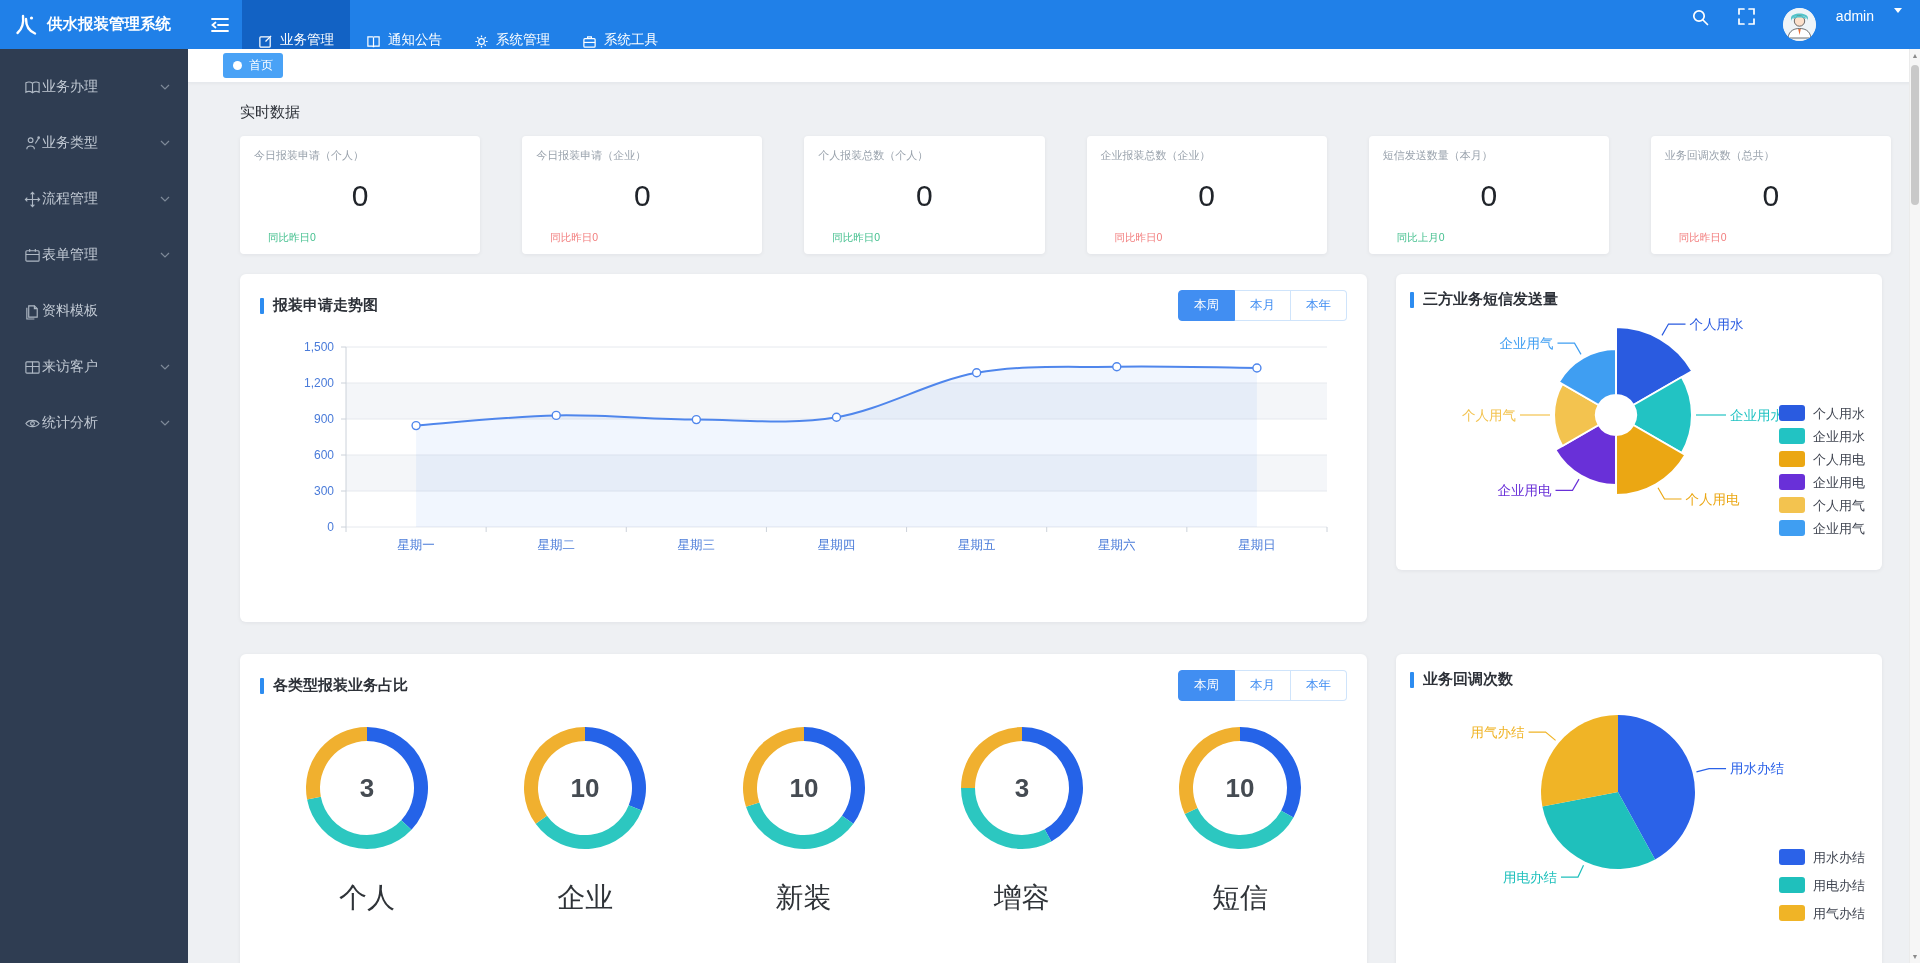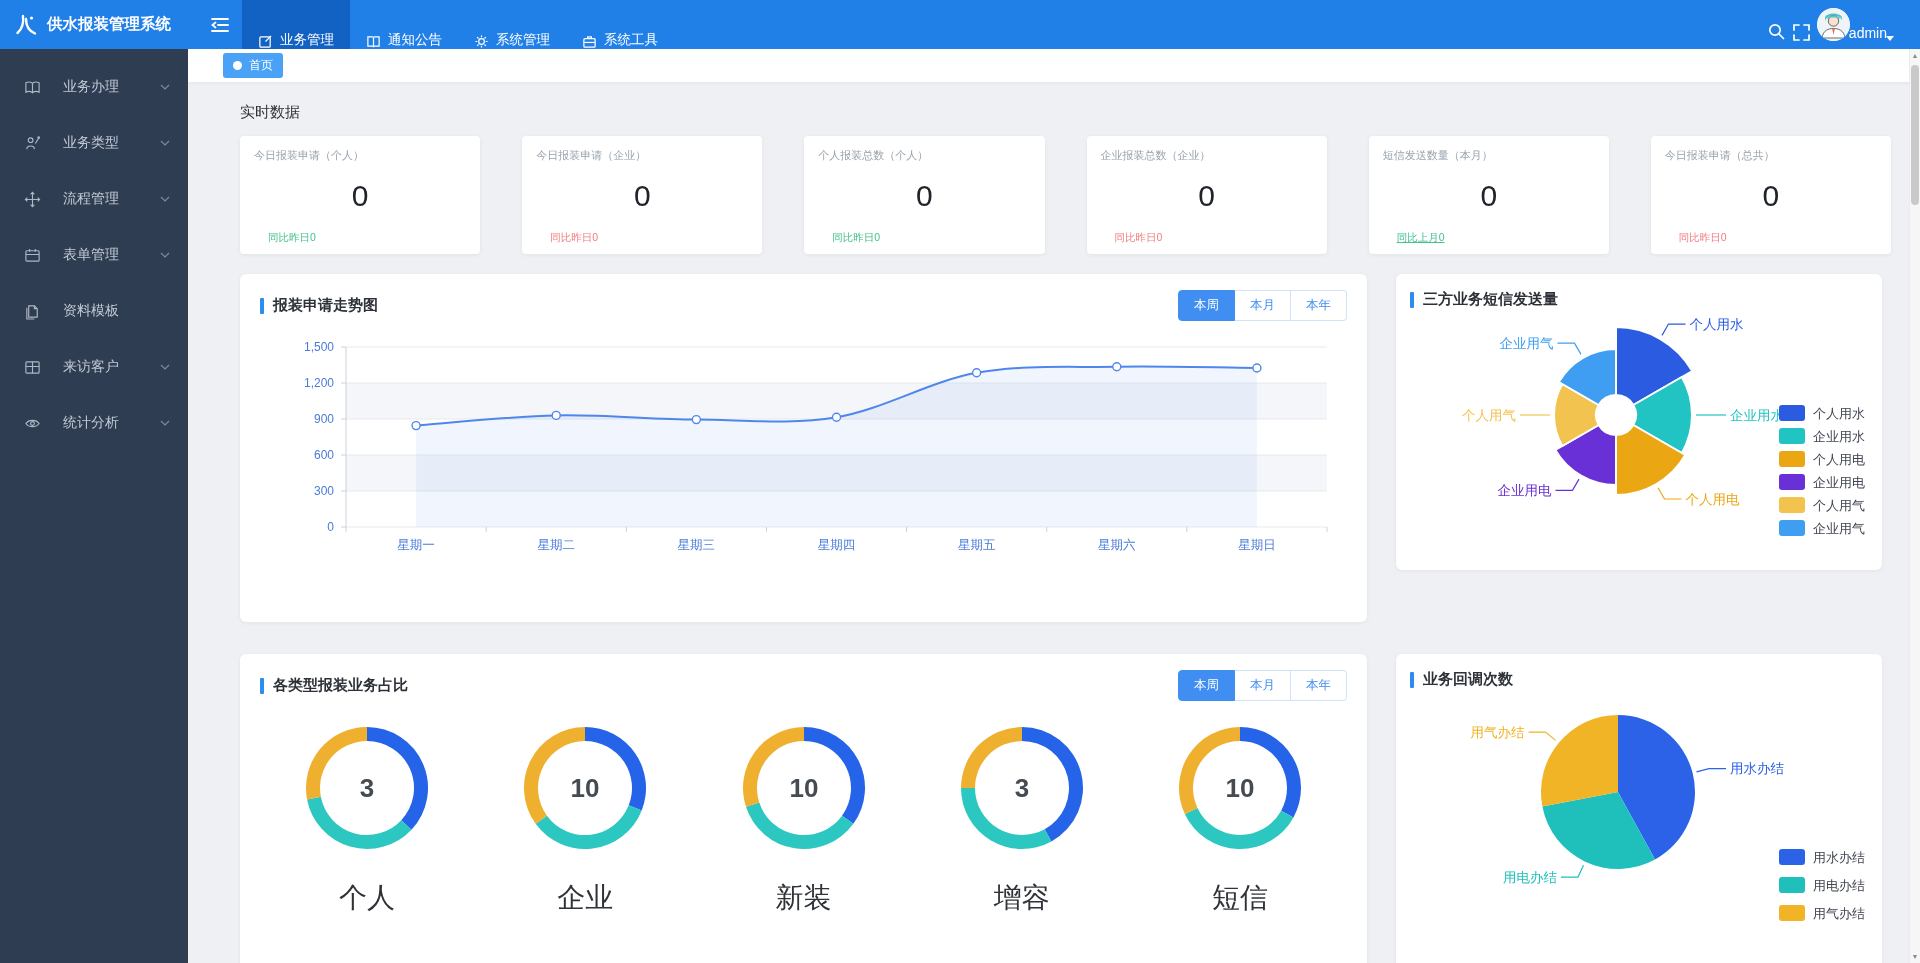--- a/index.html
+++ b/index.html
@@ -6,29 +6,29 @@
 html,body{width:1920px;height:963px;overflow:hidden}
 body{font-family:"Liberation Sans","DejaVu Sans",sans-serif;background:#eef0f3;color:#2d3138}
 svg{font-family:inherit;display:block}
 
 .navbar{height:49px;background:#2080e8;display:flex;align-items:center;color:#fff}
 .logo{width:188px;display:flex;align-items:center;gap:9px;padding-left:14px;font-size:15.5px;font-weight:bold;flex-shrink:0}
 .toggle{width:44px;height:49px;display:flex;align-items:center;justify-content:center;cursor:pointer;margin-left:10px}
 .topnav{display:flex;height:100%}
 .nav-item{display:flex;align-items:flex-end;gap:7px;padding:0 16px;font-size:13.5px;height:100%;cursor:pointer}
 .nav-item.active{background:#1262c4}
-.nav-right{margin-left:auto;display:flex;align-items:flex-end;gap:7px;padding-right:26px}
+.nav-right{margin-left:auto;display:flex;align-items:flex-start;gap:28px;padding-right:18px}
 .tool-icon{cursor:pointer;display:flex}
 .avatar{width:33px;height:33px;border-radius:50%;background:#eef4f8;overflow:hidden;flex-shrink:0}
 .username{font-size:14px;margin-left:-8px}
 .caret{width:0;height:0;border-left:4px solid transparent;border-right:4px solid transparent;border-top:5px solid #fff;margin-left:-8px}
 
 .layout{display:flex;height:914px}
 .sidebar{width:188px;background:#2f3d52;padding-top:10px;flex-shrink:0}
-.side-item{height:56px;display:flex;align-items:center;padding:0 18px 0 24px;gap:22px;color:#c2cad4;font-size:14px;cursor:pointer}
+.side-item{height:56px;display:flex;align-items:center;padding:0 18px 0 24px;gap:1px;color:#c2cad4;font-size:14px;cursor:pointer}
 .side-item .lbl{flex:1}
 .main{flex:1;position:relative;overflow:hidden}
 .tagbar{height:34px;background:#fff;border-bottom:1px solid #e6e9ed;display:flex;align-items:center;padding-left:35px;box-shadow:0 1px 3px rgba(0,0,0,.04)}
 .tag{display:inline-flex;align-items:center;gap:7px;background:#49a2f6;color:#fff;font-size:12px;height:25px;padding:0 10px;border-radius:3px;cursor:pointer}
 .tag .dot{width:9px;height:9px;border-radius:50%;background:#fff}
 .content{padding:16px 29px 0 52px}
 .section-title{font-size:15px;font-weight:normal;color:#2d3138;margin:4px 0 14px}
 
 .stat-row{display:flex;gap:42px;margin-bottom:20px}
 .stat-card{flex:1;height:118px;background:#fff;border-radius:4px;box-shadow:0 1px 4px rgba(0,21,41,.06);padding:12px 14px;position:relative}
@@ -285,24 +285,24 @@
             <div class="stat-foot" style="color: rgb(69, 192, 143);">同比昨日0</div>
           </div>
           <div class="stat-card">
             <div class="stat-title">企业报装总数（企业）</div>
             <div class="stat-value">0</div>
             <div class="stat-foot" style="color: rgb(242, 125, 125);">同比昨日0</div>
           </div>
           <div class="stat-card">
             <div class="stat-title">短信发送数量（本月）</div>
             <div class="stat-value">0</div>
-            <div class="stat-foot" style="color: rgb(69, 192, 143); text-decoration: underline;">同比上月0</div>
+            <div class="stat-foot" style="color: rgb(69, 192, 143);">同比上月0</div>
           </div>
           <div class="stat-card">
-            <div class="stat-title">今日报装申请（总共）</div>
+            <div class="stat-title">业务回调次数（总共）</div>
             <div class="stat-value">0</div>
             <div class="stat-foot" style="color: rgb(242, 125, 125);">同比昨日0</div>
           </div>
         </div>
 
         <div class="row2">
           <div class="card card-line">
             <div class="card-header">
               <span class="accent"></span>
               <span class="card-title">报装申请走势图</span>

